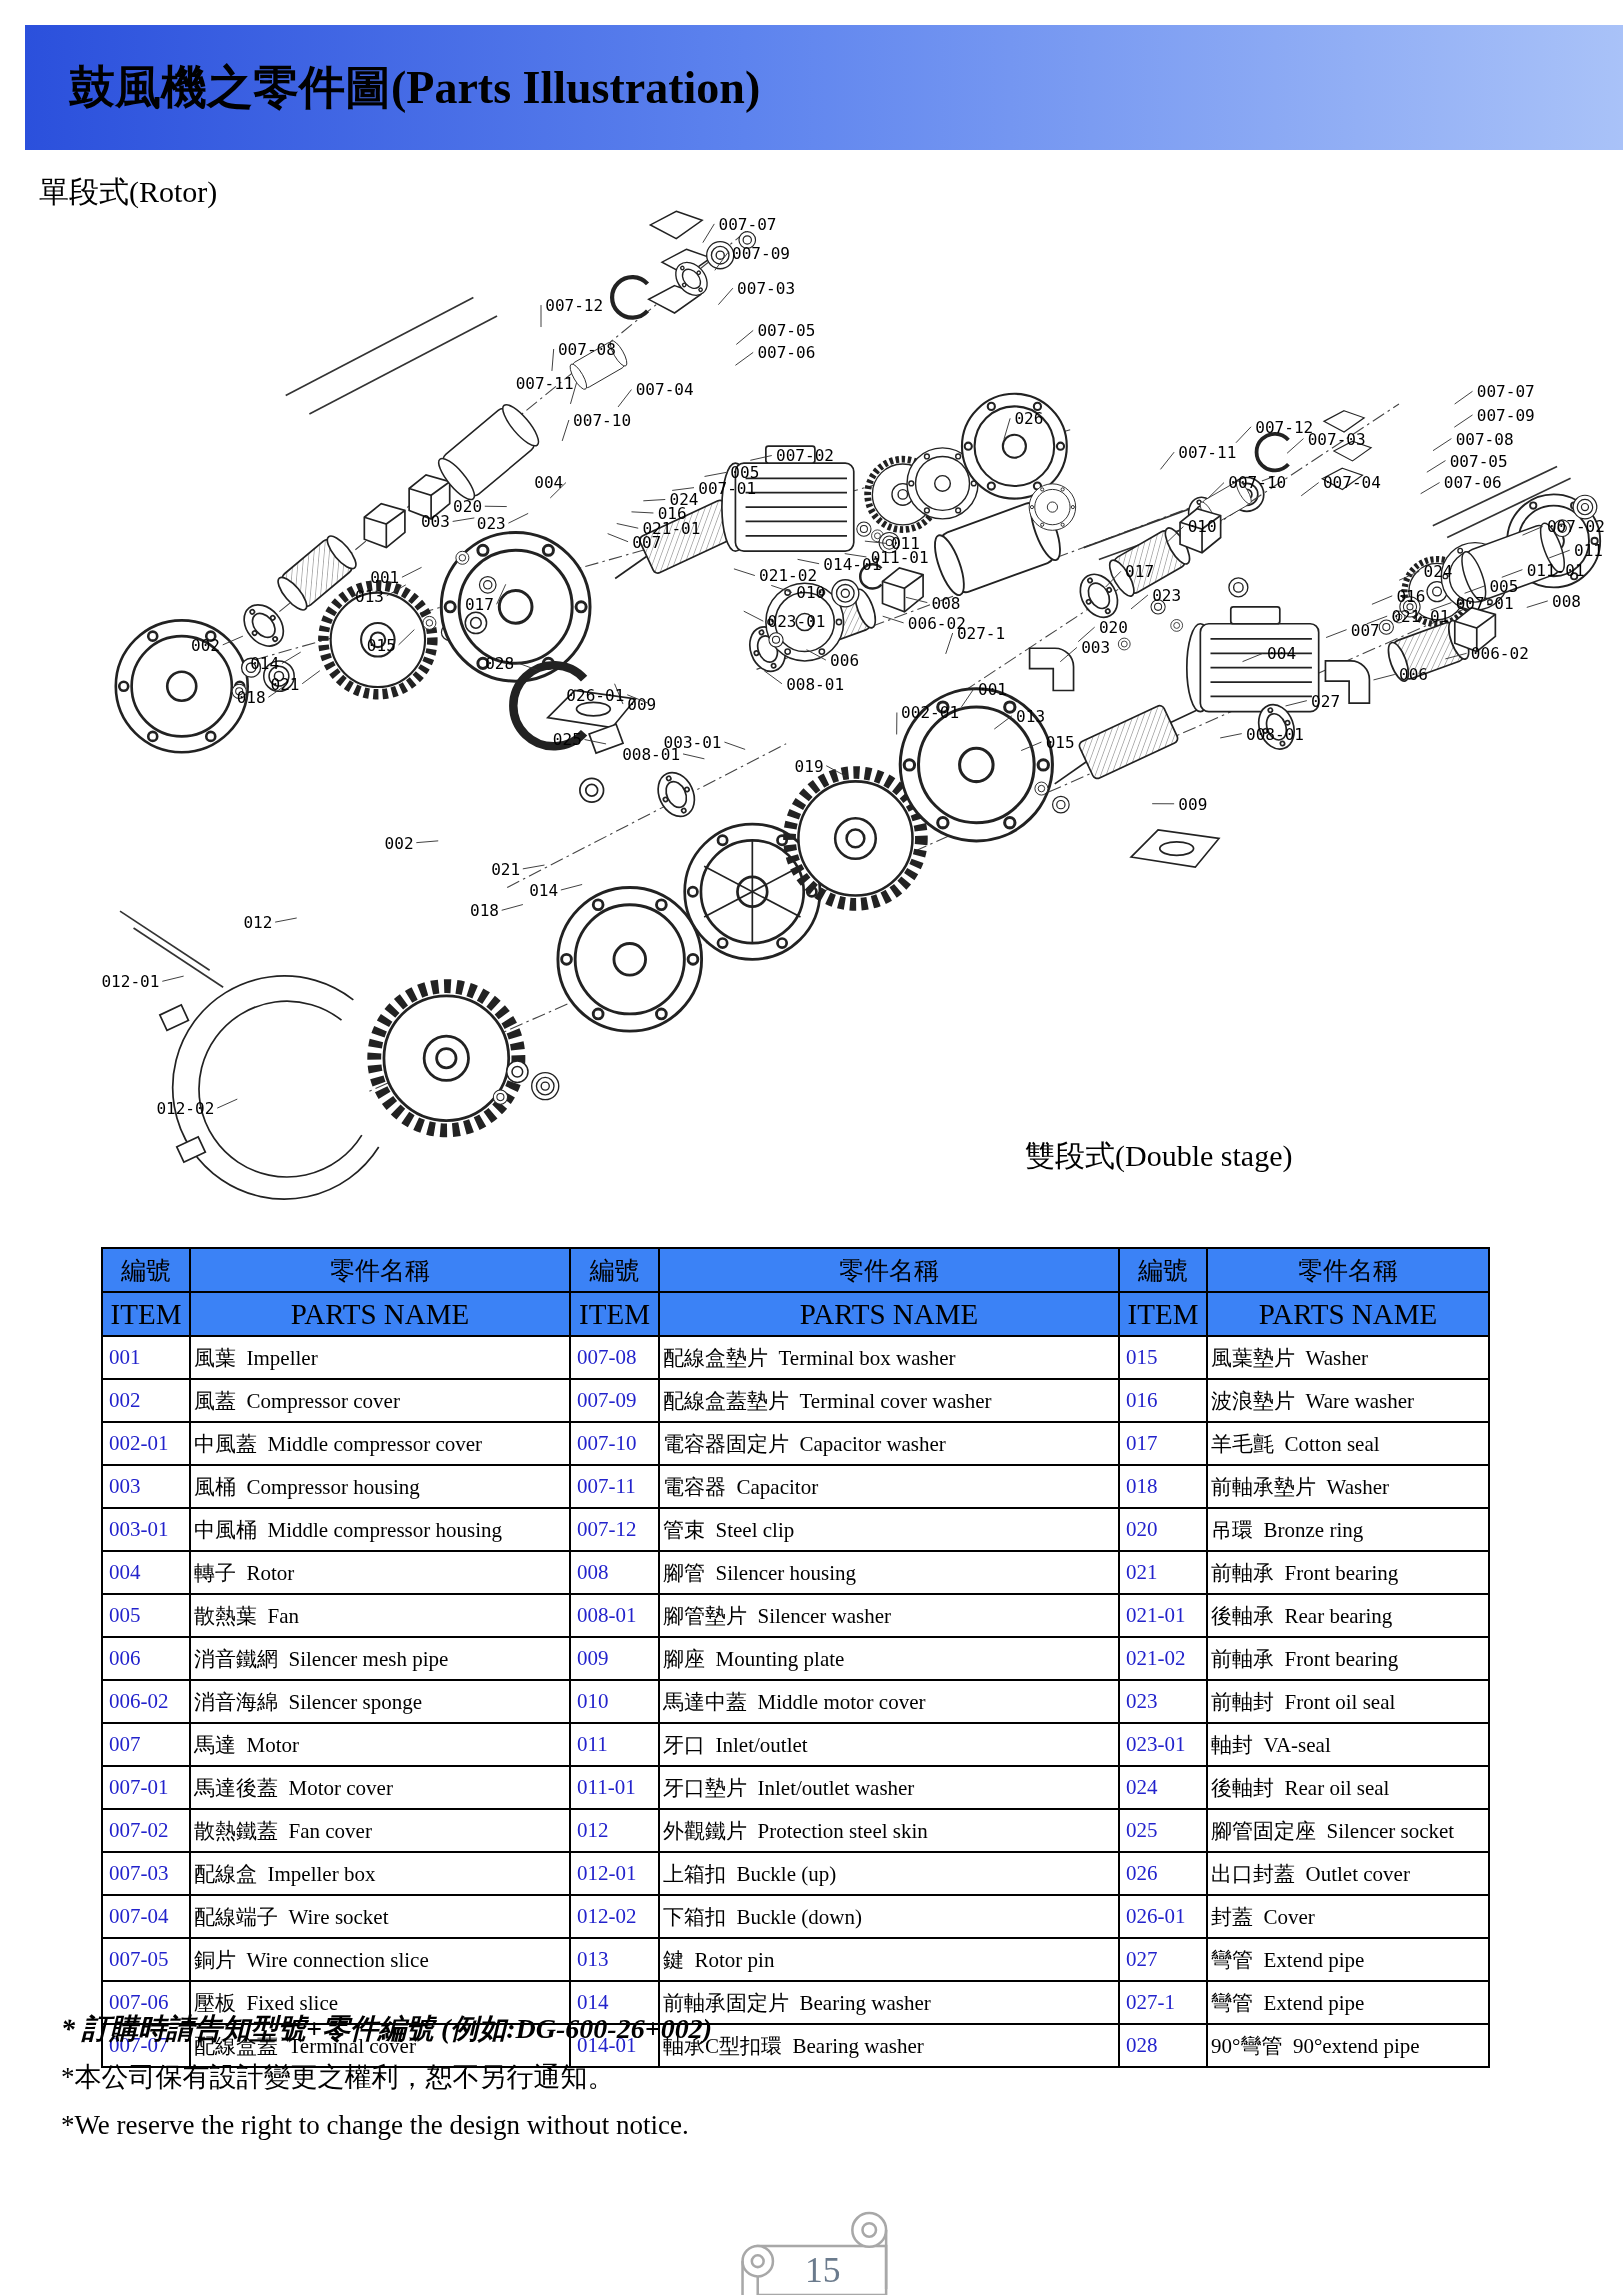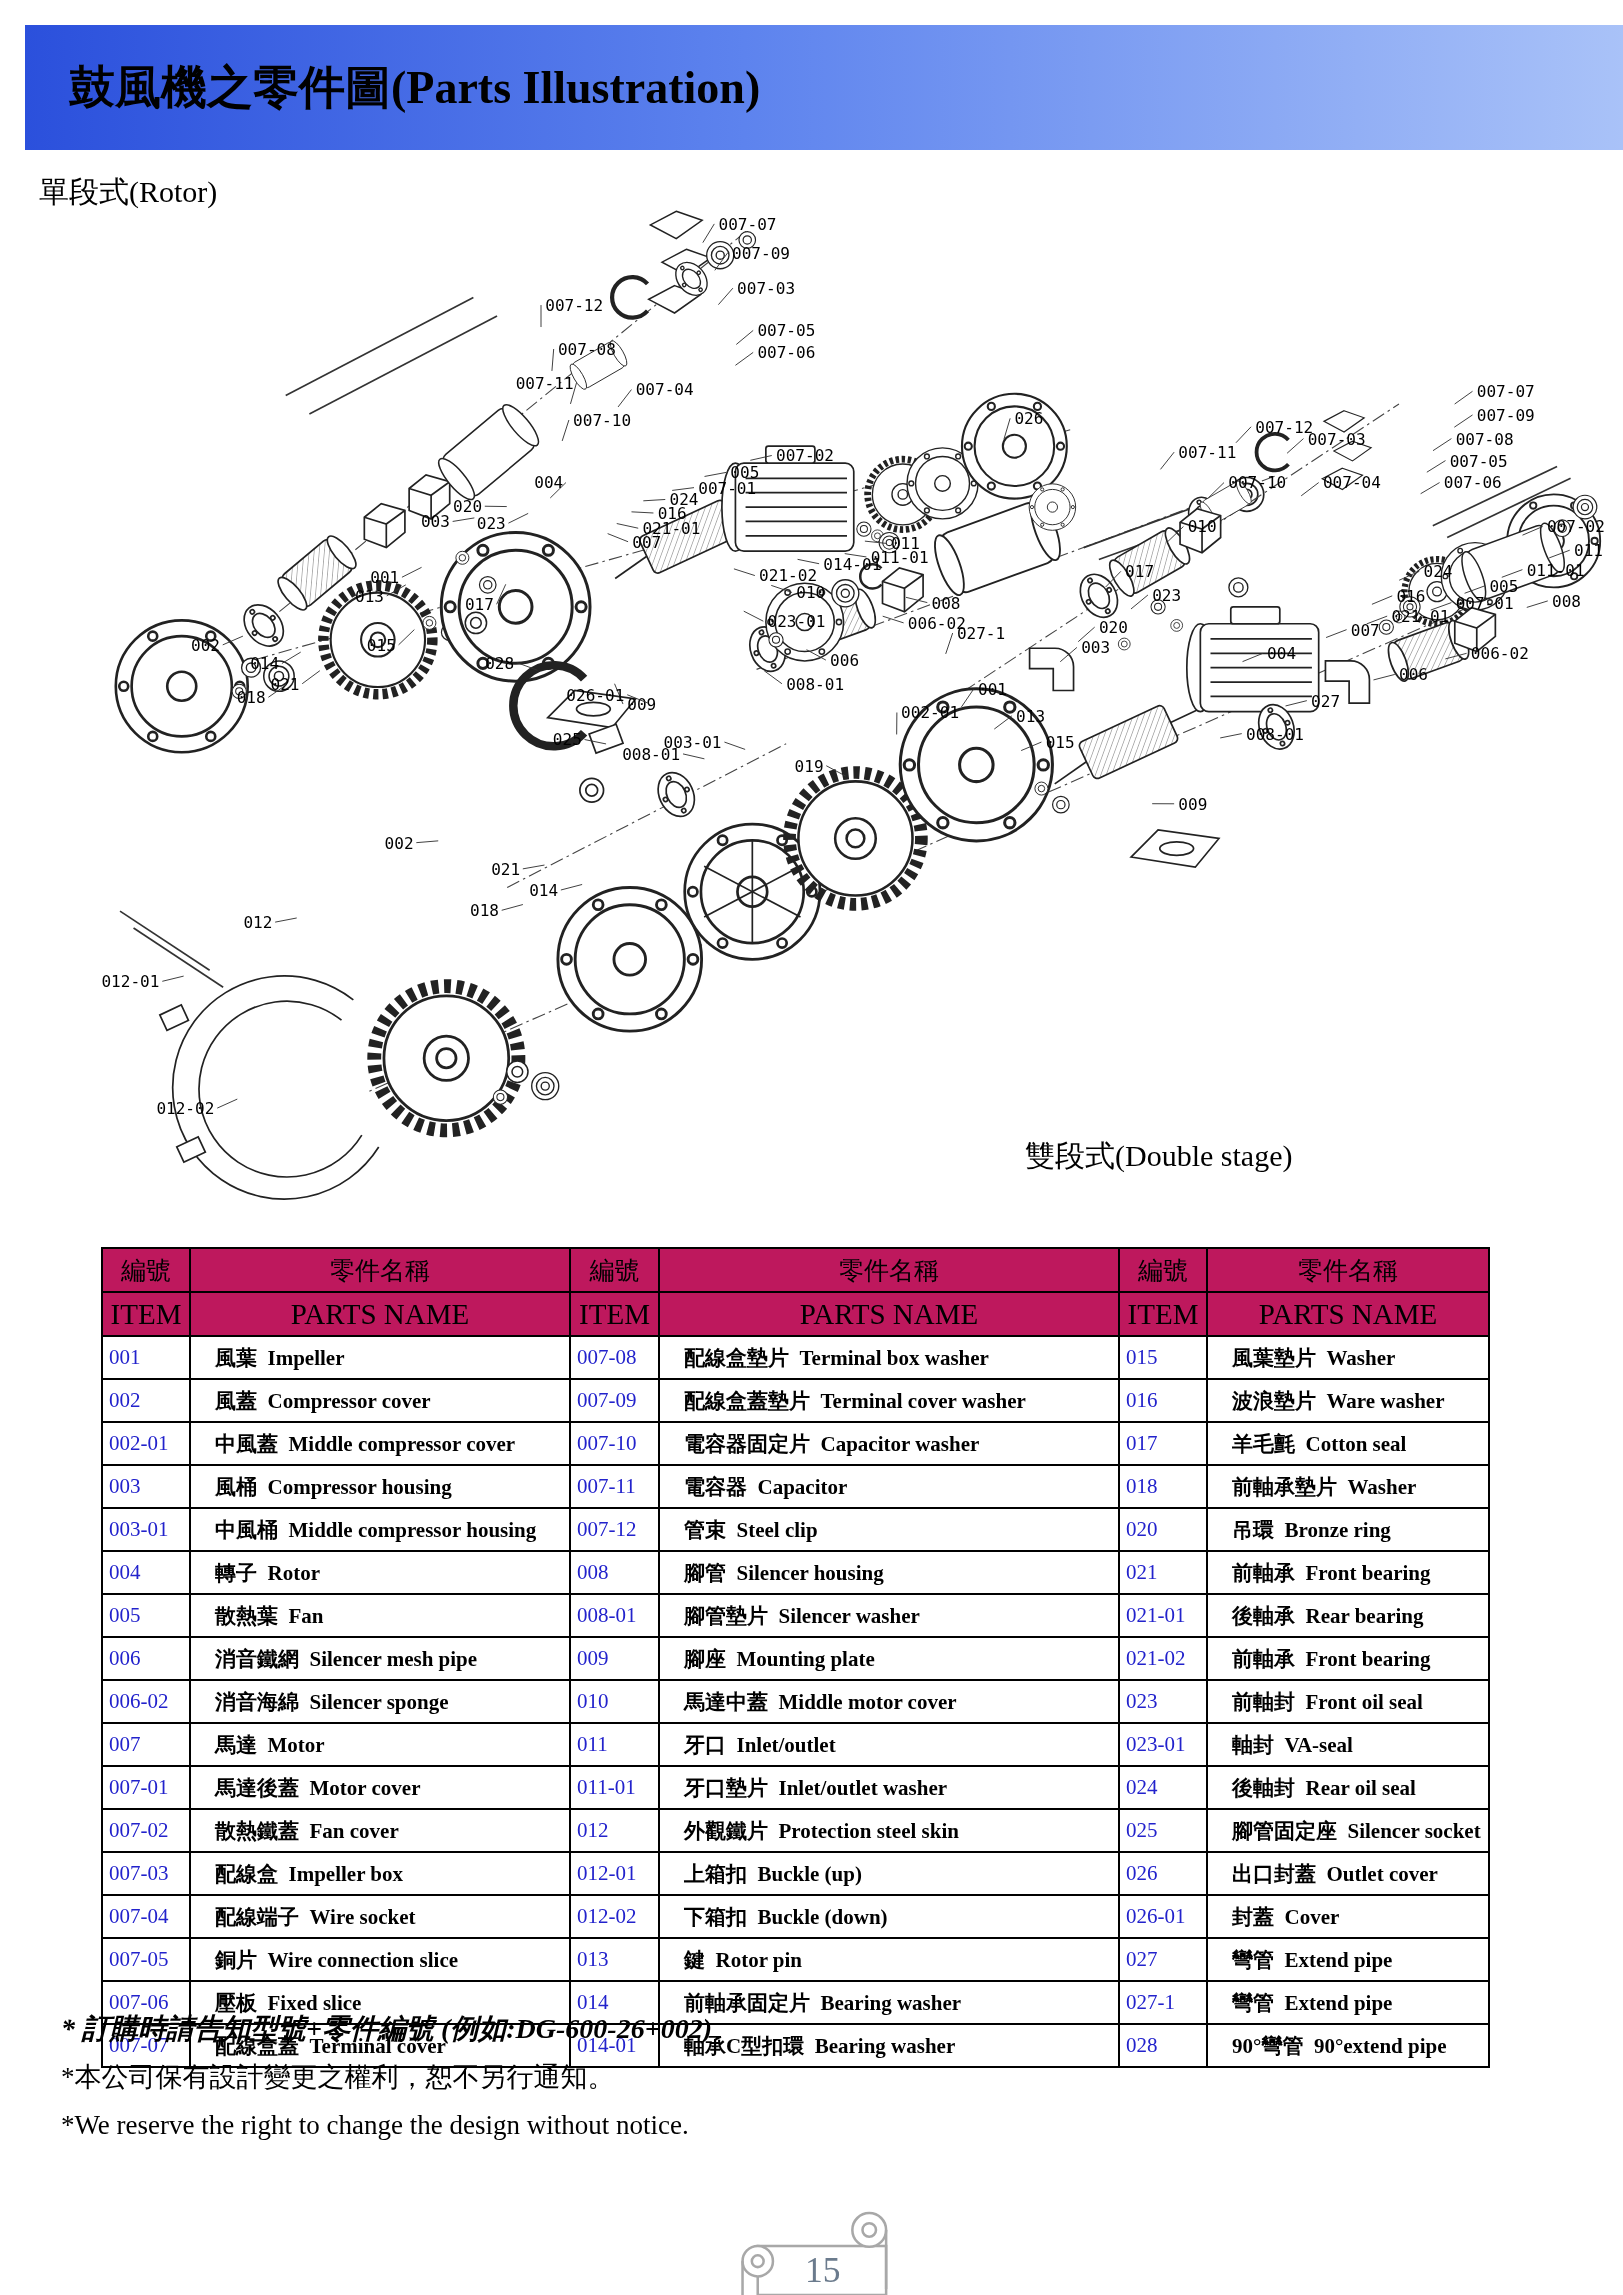--- a/index.html
+++ b/index.html
@@ -28,27 +28,27 @@
   text.plabel{font-family:"DejaVu Sans Mono",monospace;font-size:19px;fill:#000;}
   
   .parts-table{
     position:absolute;left:101px;top:1247px;width:1386px;
     border-collapse:collapse;table-layout:fixed;
   }
   .parts-table th,.parts-table td{
     border:2.5px solid #000;vertical-align:middle;overflow:hidden;white-space:pre;
   }
   .parts-table thead th{
-    background:#be185d;height:40px;font-weight:normal;text-align:center;
+    background:#3b82f6;height:40px;font-weight:normal;text-align:center;
   }
   .parts-table thead tr.zh th{font-size:25px;}
   .parts-table thead tr.en th{font-size:29px;}
   .parts-table tbody td{height:39px;font-size:21px;}
   .parts-table td.item{color:#2222cc;padding-left:6px;}
-  .parts-table td.name{color:#000;padding-left:24px;font-weight:bold;}
+  .parts-table td.name{color:#000;padding-left:3px;}
   
   .notes{position:absolute;left:61px;top:2005px;font-size:27px;line-height:48px;}
   .notes .n0{font-weight:bold;font-size:28px;font-style:italic;}
   
   .scroll-svg{position:absolute;left:734px;top:2208px;}
   .scroll-shape{fill:#fff;stroke:#a8a8a8;stroke-width:3;}
   .pagenum{font-size:42px;fill:#6b7b8d;font-family:"Liberation Serif",serif;}
 </style>
 </head>
 <body>

